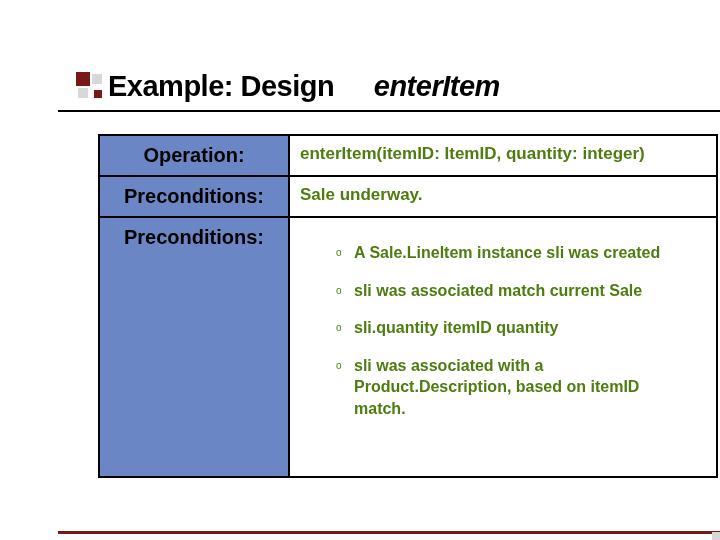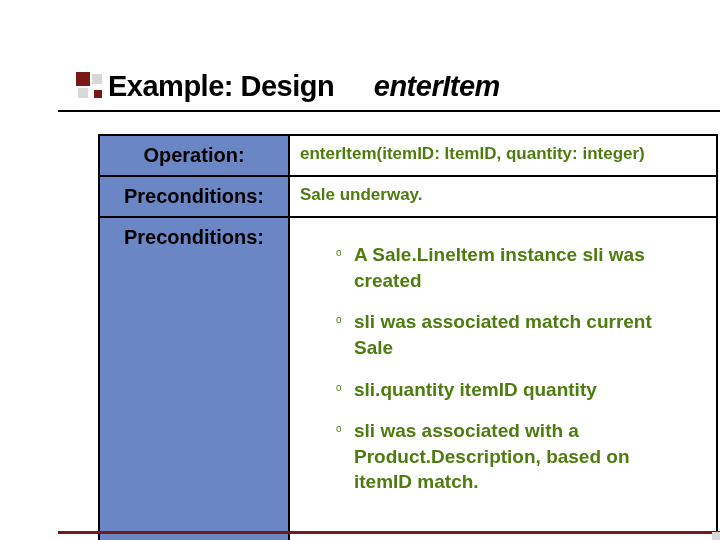--- a/index.html
+++ b/index.html
@@ -70,21 +70,21 @@
     font-size: 17px;
     font-weight: bold;
     color: #4d7c0f;
     border-radius: 19px;
   }
   .row-tall .lab { padding-top: 6px; padding-bottom: 22px; }
   .postlist { list-style: none; padding-left: 4px; }
   .postlist li {
     position: relative;
     padding-left: 18px;
-    font-size: 19px;
+    font-size: 16px;
     font-weight: bold;
     line-height: 1.35;
     margin-bottom: 2px;
   }
   .postlist li::before {
     content: "o";
     position: absolute;
     left: 0;
     top: 4px;
     font-size: 10px;

